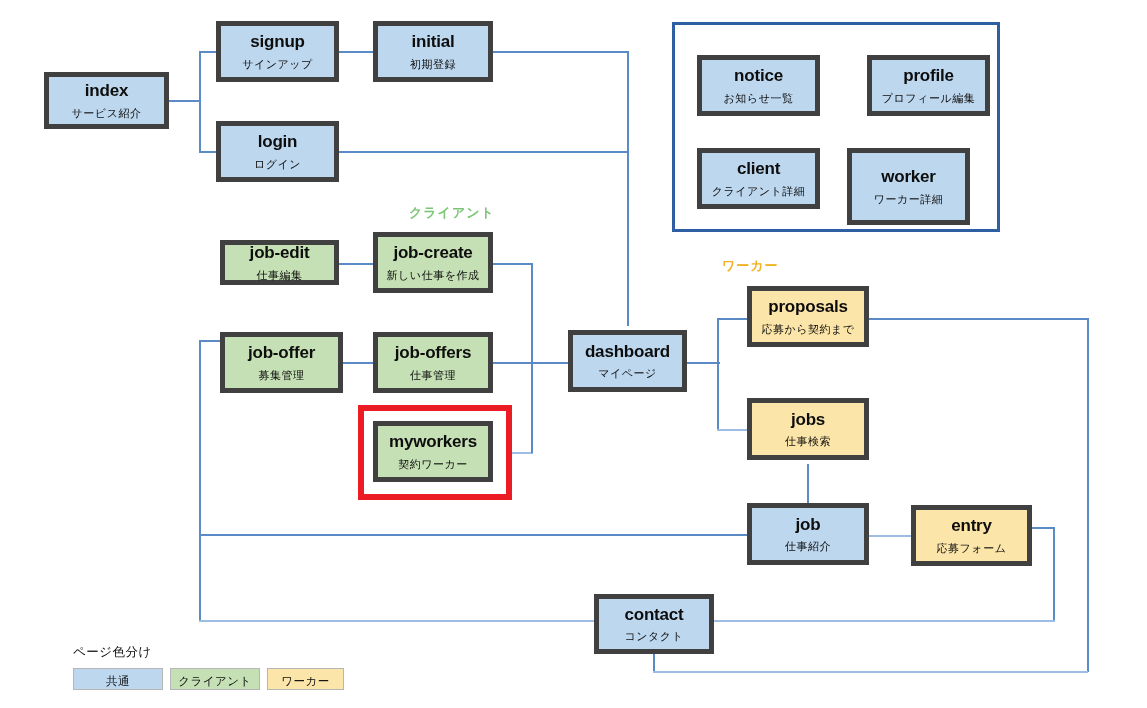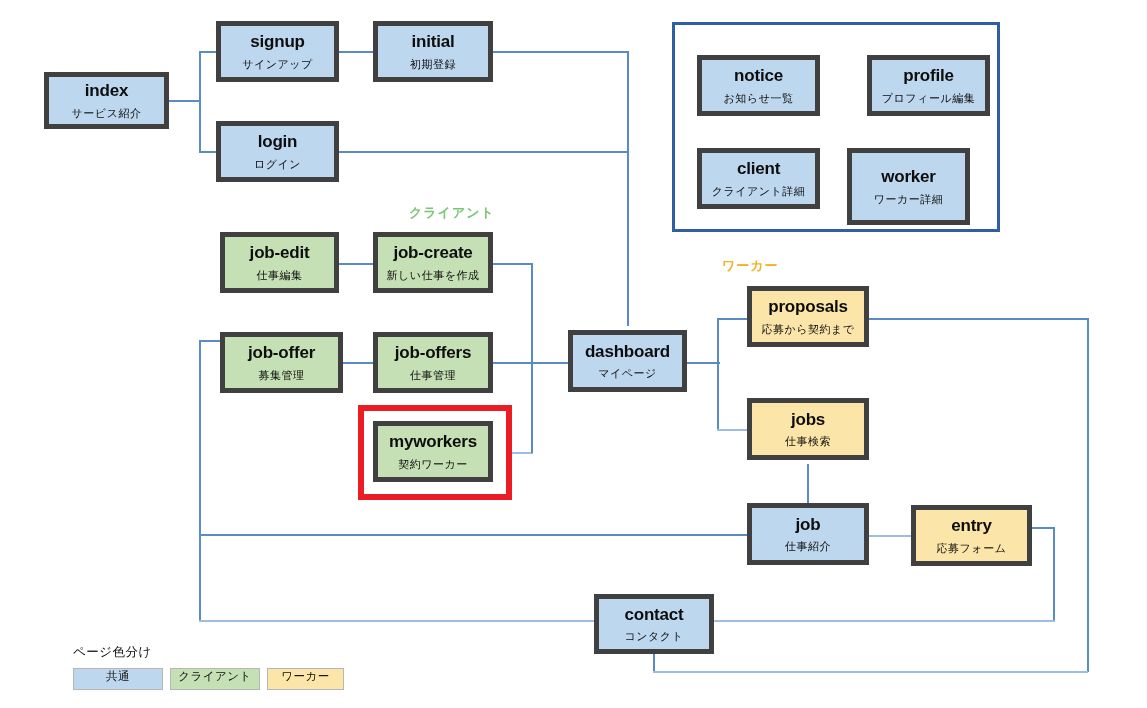--- a/index.html
+++ b/index.html
@@ -93,21 +93,21 @@
     letter-spacing: 0.5px;
     white-space: nowrap;
   }
   .swatch {
     position: absolute;
     box-sizing: border-box;
     border: 1px solid #b6b6b6;
     height: 22px;
     width: 90px;
     display: flex;
-    align-items: flex-start;
+    align-items: flex-end;
     justify-content: center;
     font-size: 11.5px;
     color: #0d0d0d;
     letter-spacing: 0.5px;
   }
 </style>
 </head>
 <body>
 
 <div id="canvas">
@@ -205,21 +205,21 @@
   <div class="node c-common" style="left:697px; top:148px; width:123px; height:61px;">
     <span class="title">client</span>
     <span class="sub">クライアント詳細</span>
   </div>
 
   <div class="node c-common" style="left:847px; top:148px; width:123px; height:77px;">
     <span class="title">worker</span>
     <span class="sub">ワーカー詳細</span>
   </div>
 
-  <div class="node c-client" style="left:220px; top:232px; width:119px; height:61px;">
+  <div class="node c-client" style="left:220px; top:240px; width:119px; height:45px;">
     <span class="title">job-edit</span>
     <span class="sub">仕事編集</span>
   </div>
 
   <div class="node c-client" style="left:373px; top:232px; width:120px; height:61px;">
     <span class="title">job-create</span>
     <span class="sub">新しい仕事を作成</span>
   </div>
 
   <div class="node c-client" style="left:220px; top:332px; width:123px; height:61px;">

